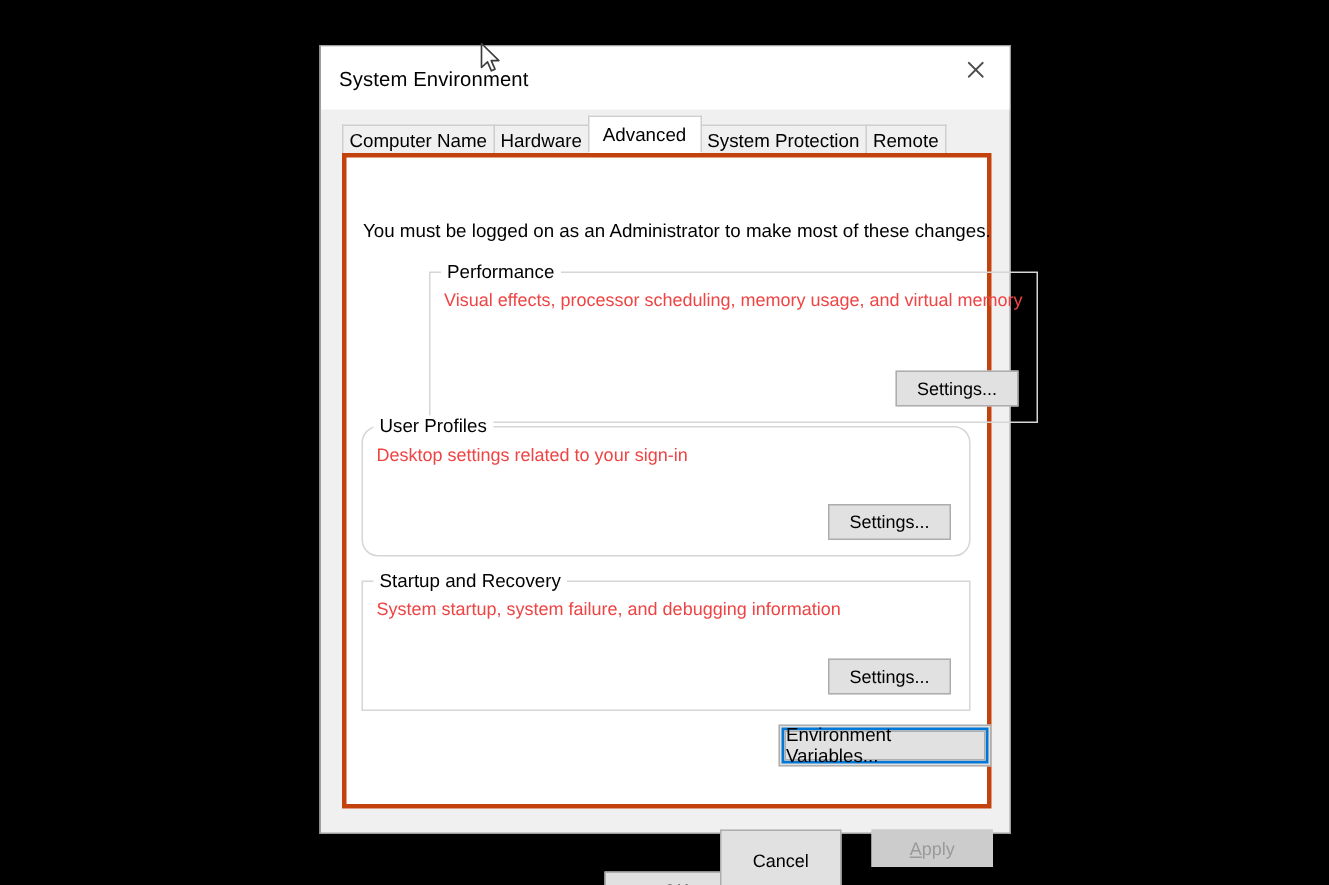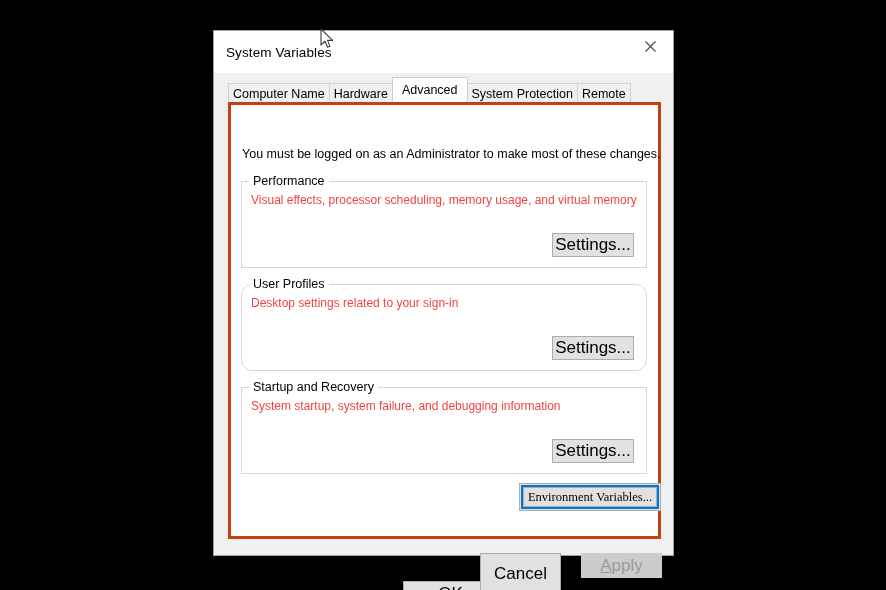--- a/index.html
+++ b/index.html
@@ -138,30 +138,30 @@
   }
   .group-desc {
     position: absolute;
     left: 9px;
     top: 11px;
     font-size: 12px;
     color: #ef4444;
     white-space: nowrap;
   }
 
-  #gb-performance { top: 76px; height: 87px; }
+  #gb-performance { top: 76px; height: 101px; margin-left: 45px; }
   #gb-userprofiles { top: 179px; height: 87px; border-radius: 11px; }
   #gb-startup { top: 282px; height: 87px; padding-left: 36px; }
 
   
   .btn {
     background: #e1e1e1;
     border: 1px solid #adadad;
     box-sizing: border-box;
-    font-size: 17px;
+    font-size: 12px;
     color: #000000;
     text-align: center;
     cursor: default;
     white-space: nowrap;
     display: flex;
     align-items: center;
     justify-content: center;
     font-family: "Liberation Sans", sans-serif;
   }
 
@@ -189,21 +189,20 @@
     left: 3px;
     top: 3px;
     right: 3px;
     bottom: 3px;
     border: 1px solid #adadad;
     background: #e1e1e1;
     display: flex;
     align-items: center;
     justify-content: center;
     font-size: 12.5px;
-    font-family: Liberation Serif, serif;
   }
 
   
   #footer {
     position: absolute;
     left: 0;
     top: 508px;
     width: 100%;
     height: 48px;
   }
@@ -229,21 +228,21 @@
   }
 </style>
 </head>
 <body>
 
 <div id="screen">
 
   <div id="dialog">
 
     <div id="titlebar">
-      <div id="title-text">System Variables</div>
+      <div id="title-text">System Environment</div>
       <div id="close-btn">
         <svg width="11" height="11" viewBox="0 0 11 11" aria-hidden="true">
           <line x1="0.5" y1="0.5" x2="10.5" y2="10.5" stroke="#4d4d4d" stroke-width="1.2"></line>
           <line x1="10.5" y1="0.5" x2="0.5" y2="10.5" stroke="#4d4d4d" stroke-width="1.2"></line>
         </svg>
       </div>
     </div>
 
     <div id="tabstrip">
       <div class="tab">Computer Name</div>

